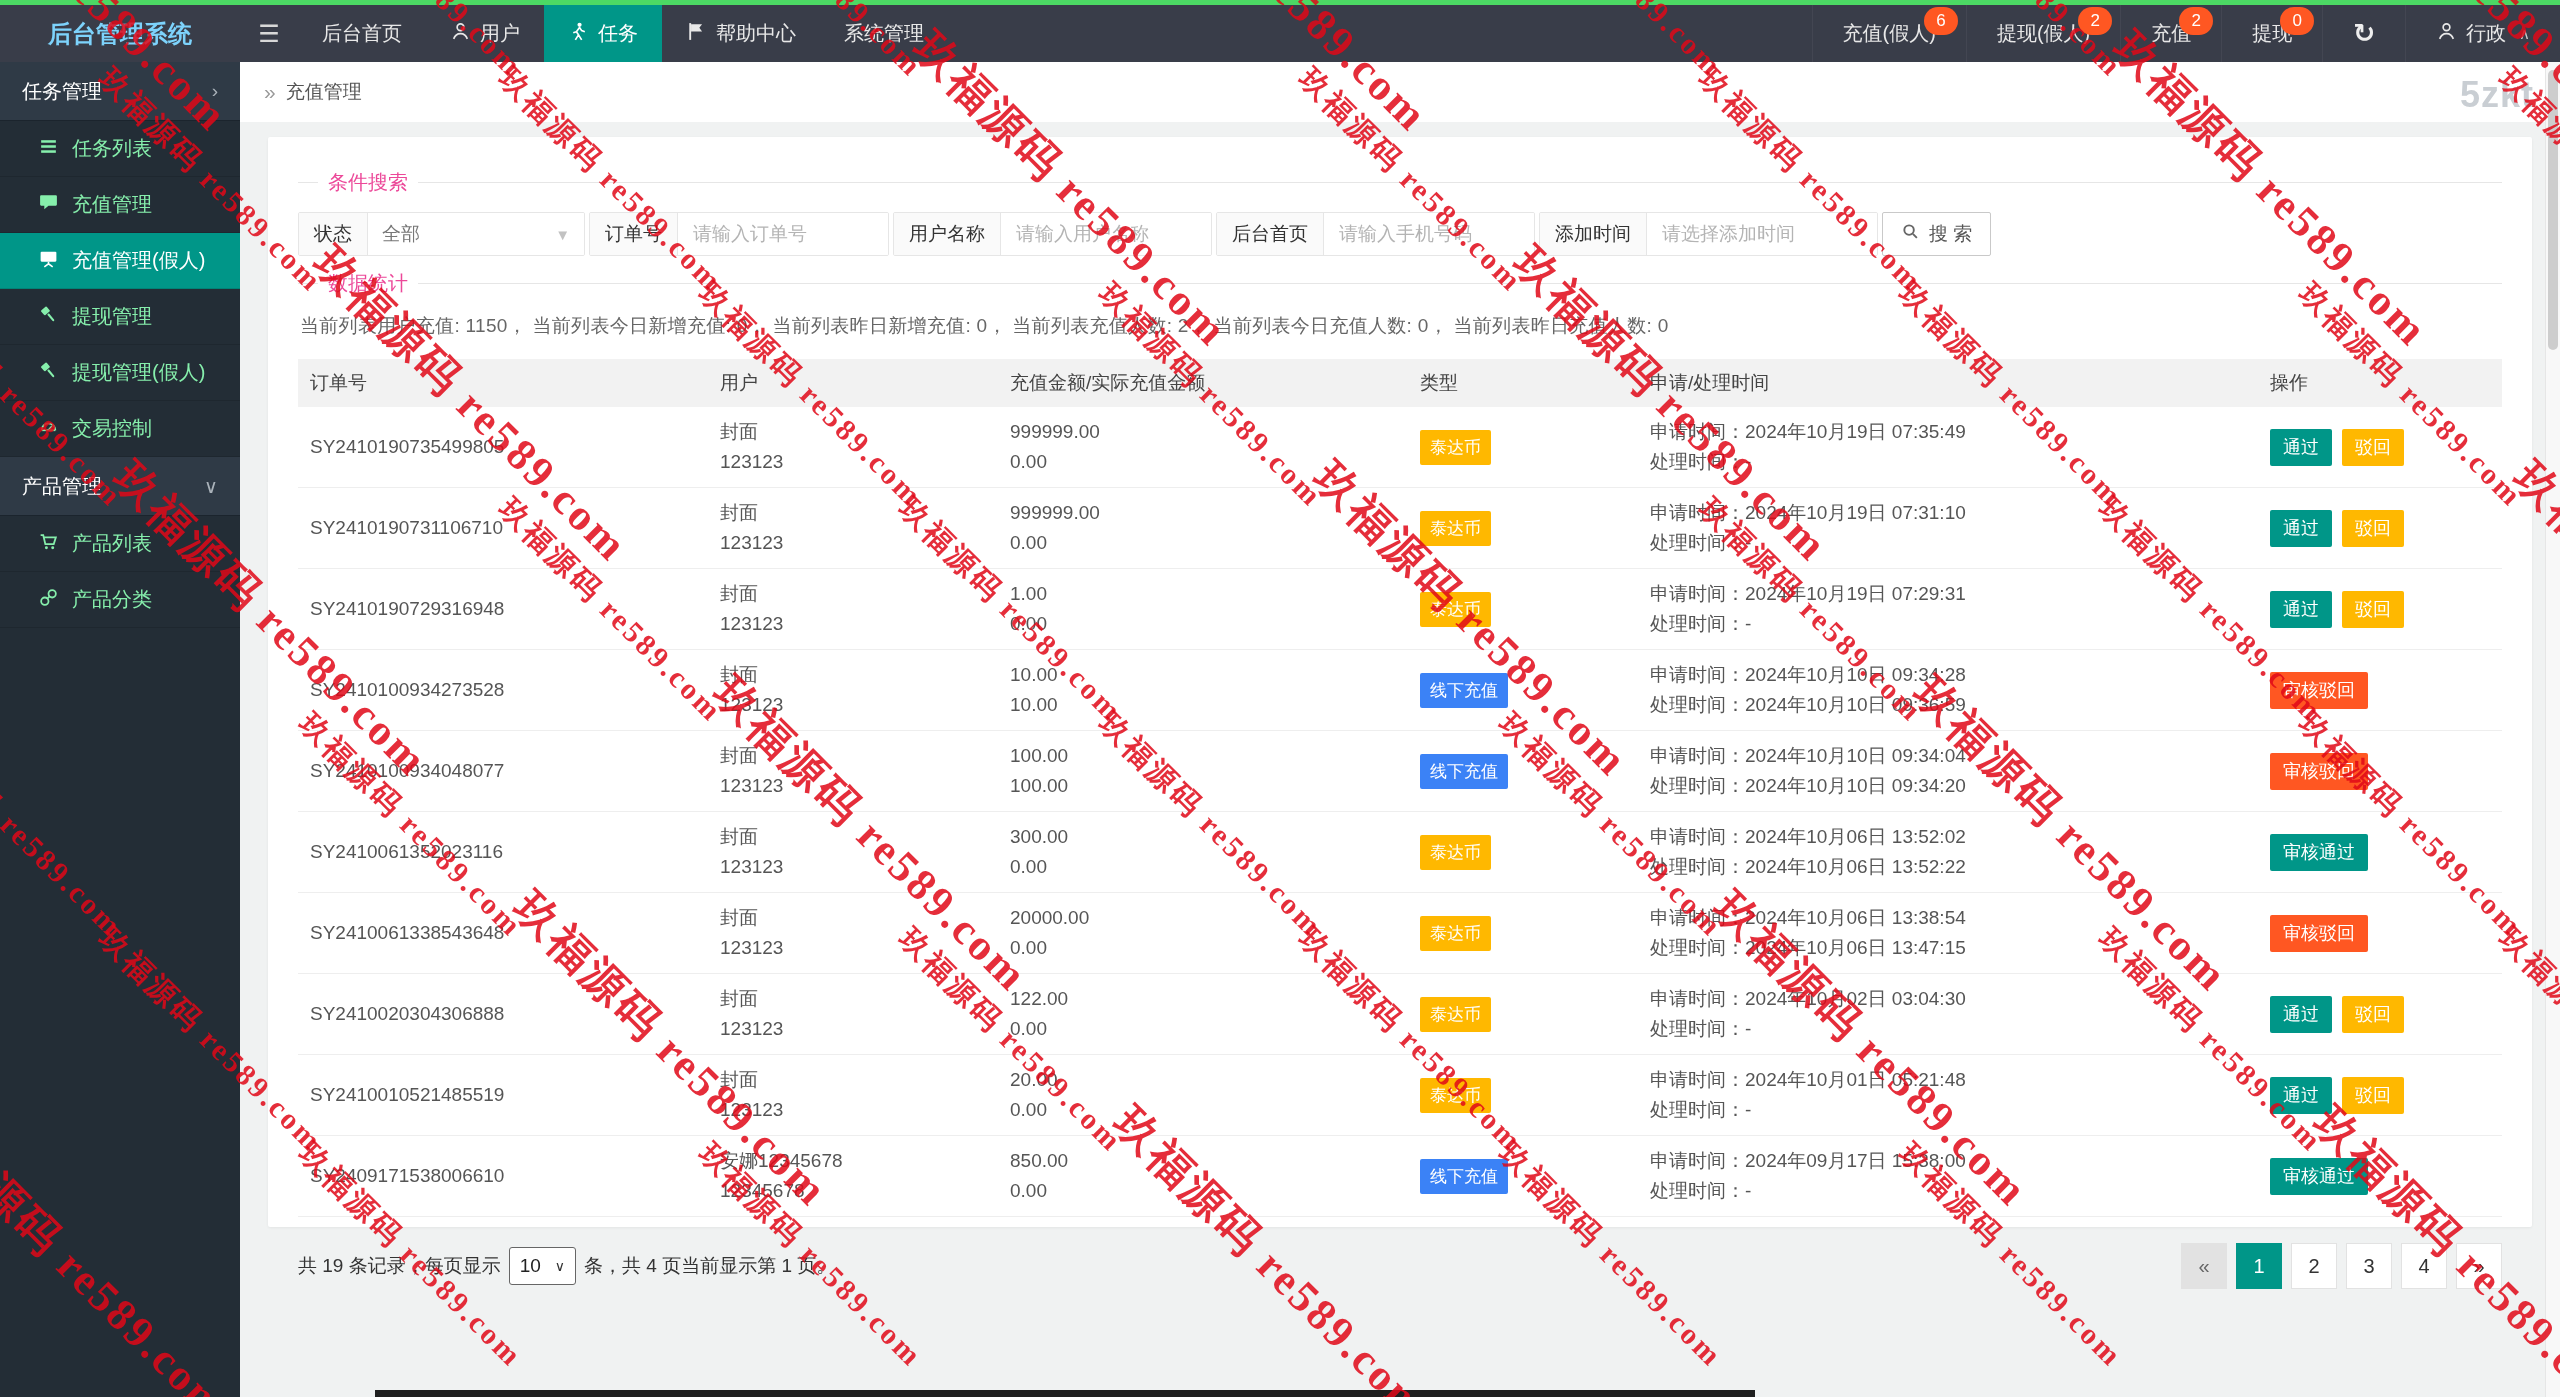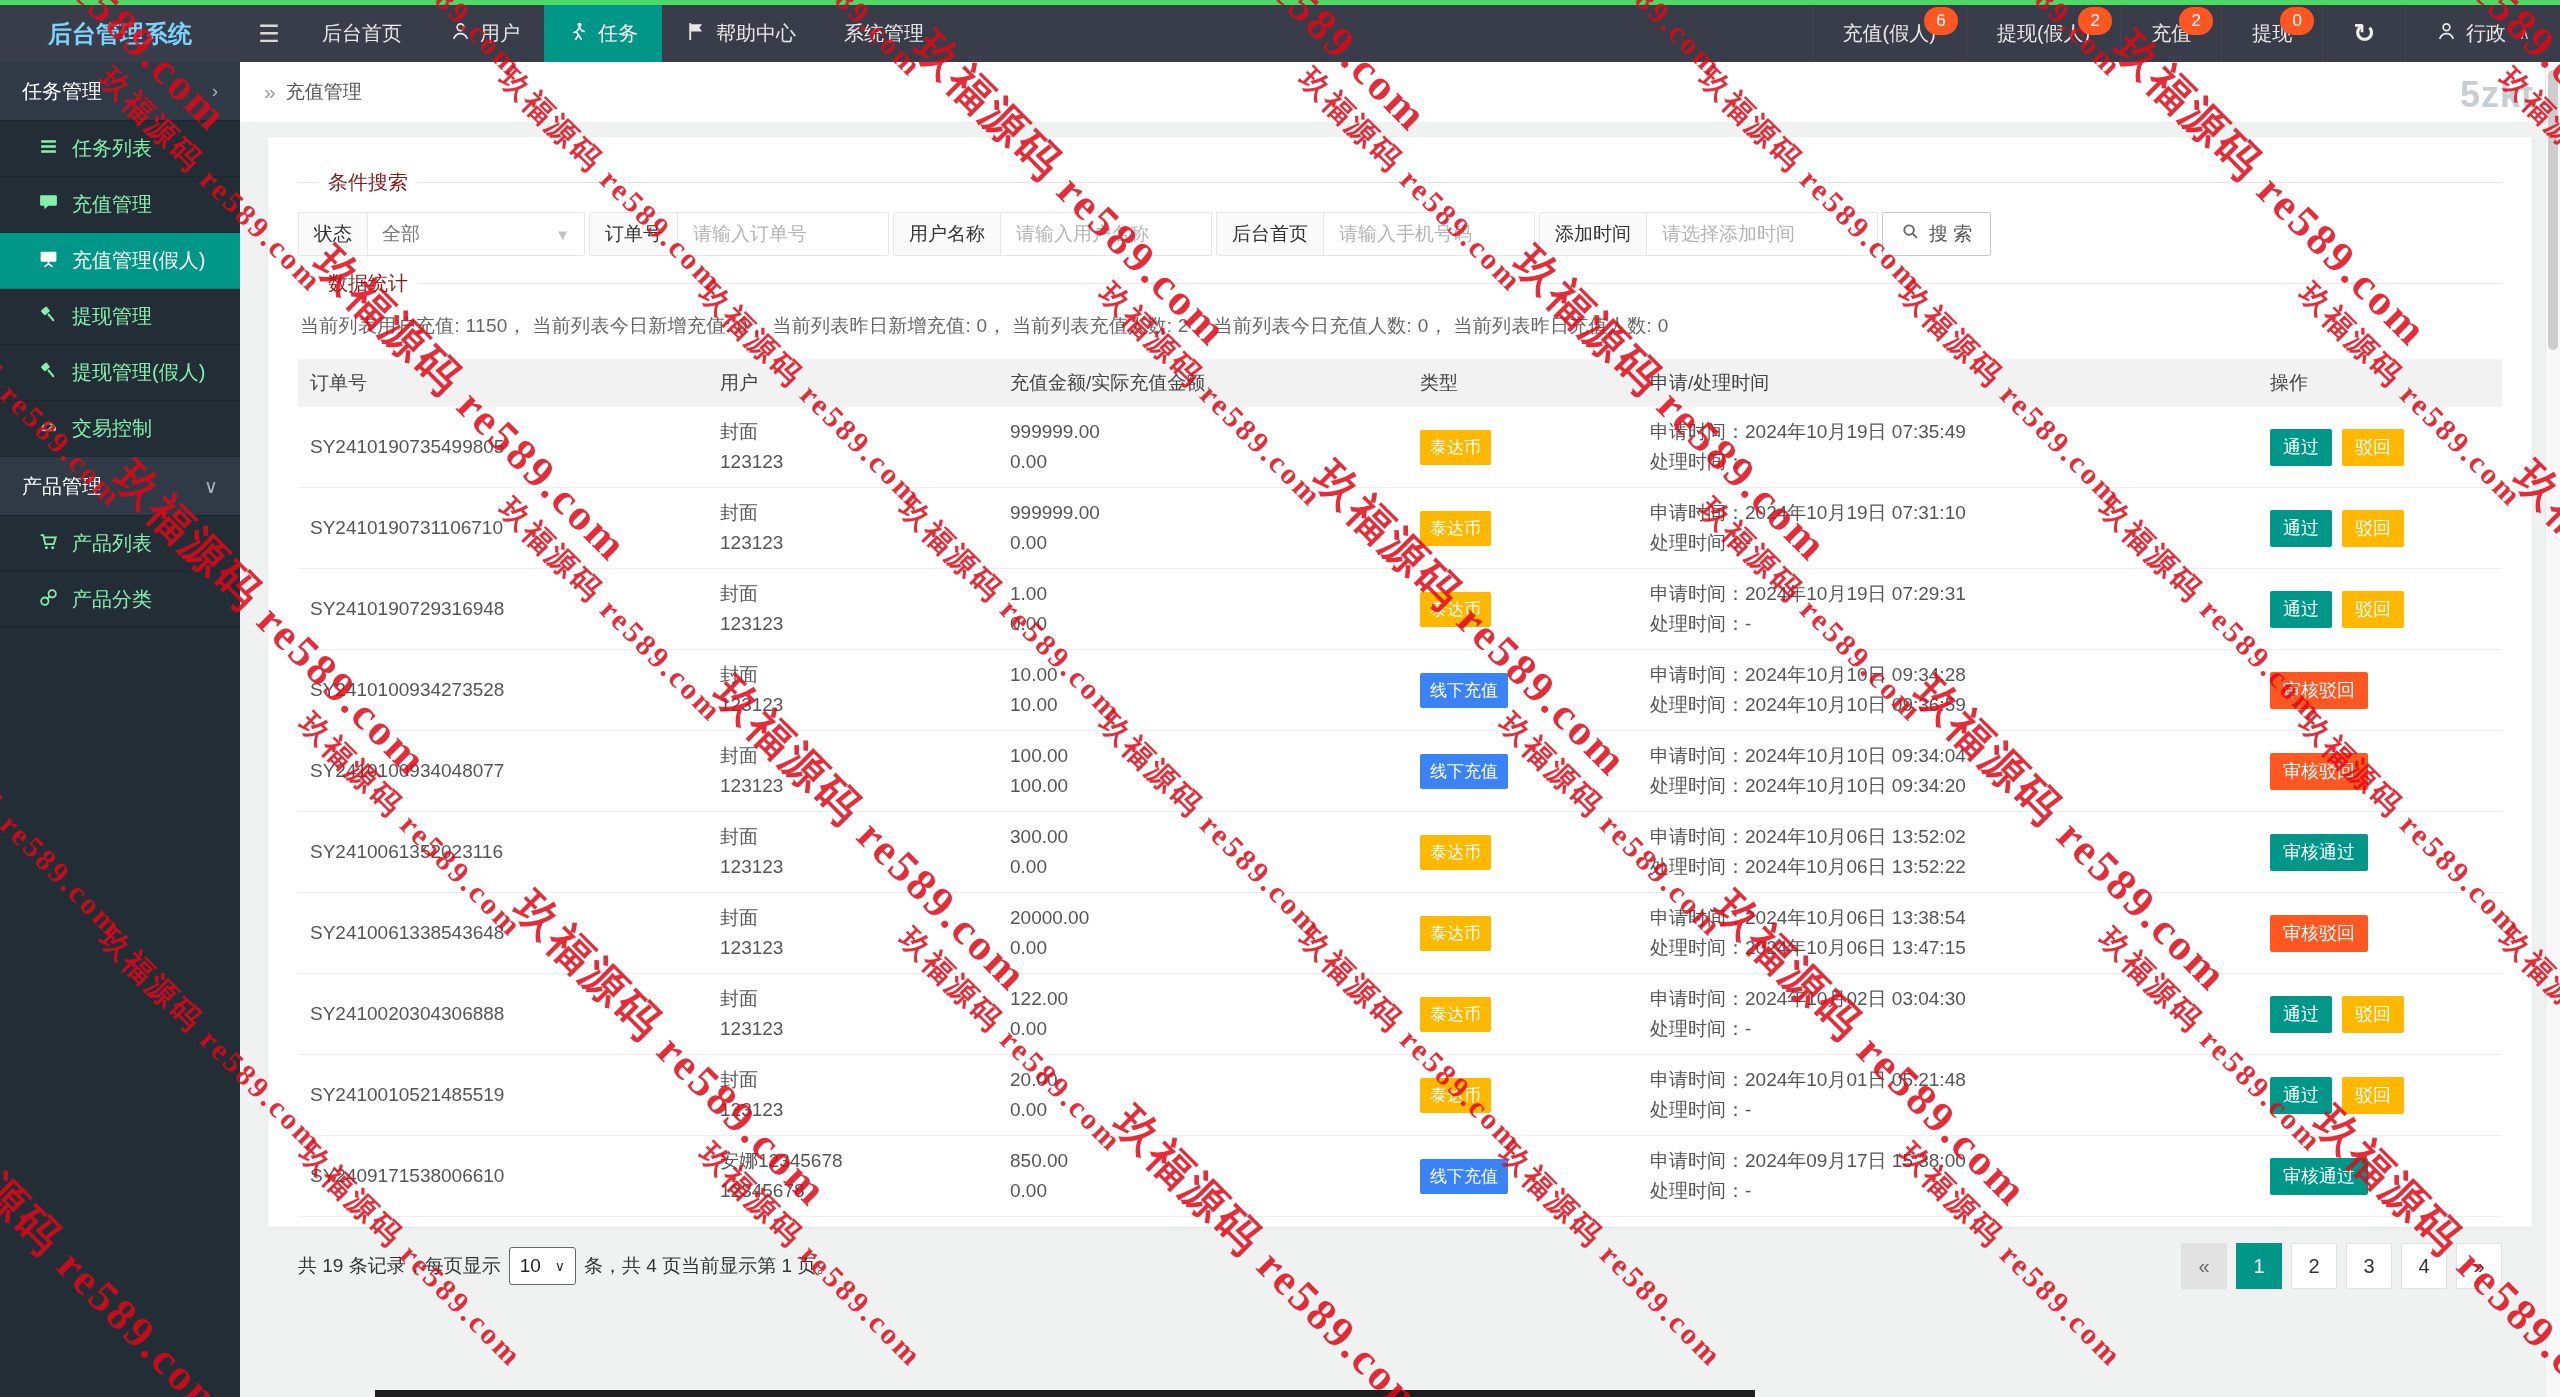--- a/index.html
+++ b/index.html
@@ -27,21 +27,21 @@
   .side-chevron{color:#aab2ba;font-size:19px}
   .side-item{height:55px;display:flex;align-items:center;gap:13px;padding-left:38px;color:#86efac;font-size:20px;cursor:pointer;border-bottom:1px solid rgba(0,0,0,.12)}
   .side-item svg{width:21px;height:21px;flex:none}
   .side-item.active{background:#009688;color:#fff}
   
   .main{position:absolute;left:240px;top:62px;right:0;bottom:0;background:#f0f2f2}
   .breadcrumb-bar{height:60px;background:#fff;display:flex;align-items:center;gap:10px;padding:0 24px;font-size:19px;color:#555}
   .bc-icon{color:#9a9a9a;font-size:21px}
   .card{position:absolute;left:28px;right:28px;top:75px;height:1090px;background:#fff;border-radius:2px;box-shadow:0 1px 3px rgba(0,0,0,.06);padding:18px 30px;box-sizing:border-box}
   fieldset.fld{border:none;border-top:1px solid #e6e6e6;margin:14px 0 0;padding:0}
-  fieldset.fld legend{margin-left:20px;padding:0 10px;font-size:20px;color:#7f1d1d}
+  fieldset.fld legend{margin-left:20px;padding:0 10px;font-size:20px;color:#ec4899}
   
   .search-row{display:flex;gap:4px;margin:16px 0 6px;align-items:center;flex-wrap:nowrap}
   .inp-group{display:flex;height:42px;border:1px solid #e6e6e6;border-radius:2px;overflow:hidden;background:#fff;flex:none}
   .inp-label{background:#fafafa;border-right:1px solid #e6e6e6;display:flex;align-items:center;padding:0 15px;font-size:19px;color:#333;white-space:nowrap}
   .inp-group input{border:none;outline:none;padding:0 15px;font-size:19px;color:#333;width:180px;background:#fff}
   .inp-group input::placeholder{color:#b4b4b4}
   .select-box{display:flex;align-items:center;justify-content:space-between;width:188px;padding:0 14px;font-size:19px;color:#777;background:#fff;cursor:pointer}
   .select-caret{color:#c2c2c2;font-size:15px}
   .search-btn{height:44px;padding:0 18px;background:#fff;border:1px solid #C9C9C9;border-radius:2px;display:flex;align-items:center;gap:9px;font-size:19px;color:#555;cursor:pointer}
   

